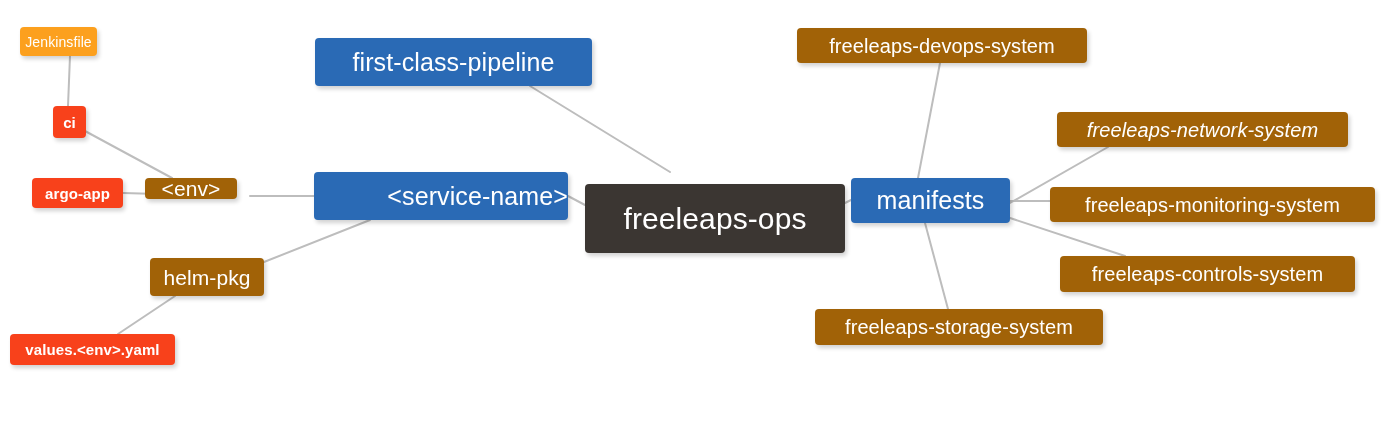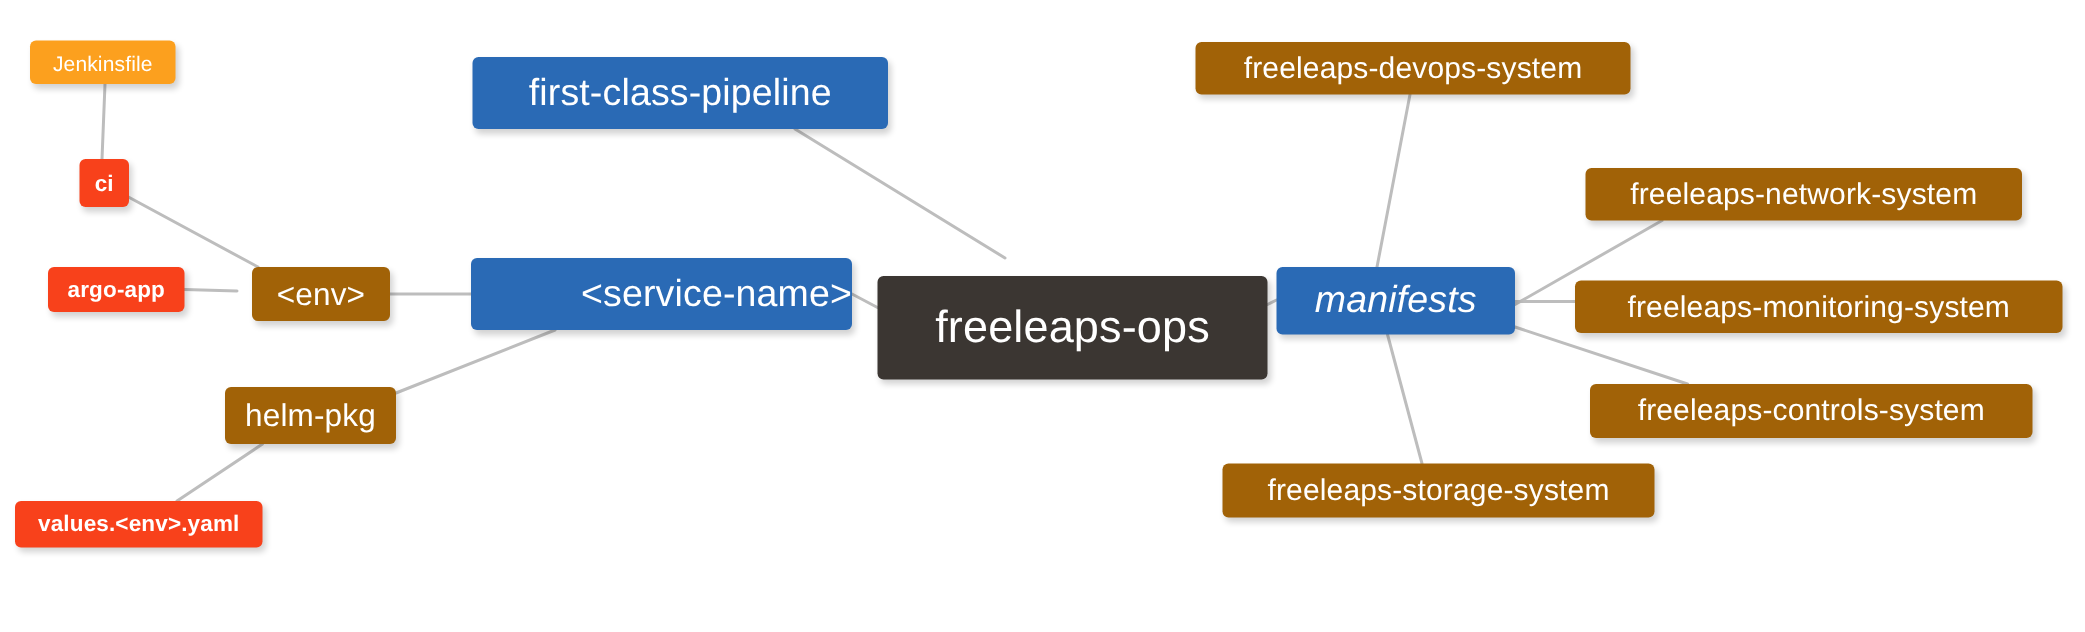--- a/index.html
+++ b/index.html
@@ -74,45 +74,45 @@
   <div id="node-layer">
       <div class="node c-root" style="left: 585px; top: 184px; width: 260px; height: 69px;">
         <span class="node-label" style="font-size: 30px;">freeleaps-ops</span>
       </div>
       <div class="node c-blue" style="left: 314px; top: 172px; width: 254px; height: 48px; justify-content: flex-end;">
         <span class="node-label" style="font-size: 25px;">&lt;service-name&gt;</span>
       </div>
       <div class="node c-blue" style="left: 315px; top: 38px; width: 277px; height: 48px;">
         <span class="node-label" style="font-size: 25px;">first-class-pipeline</span>
       </div>
-      <div class="node c-blue" style="left: 851px; top: 178px; width: 159px; height: 45px; font-style: italic;">
+      <div class="node c-blue" style="left: 851px; top: 178px; width: 159px; height: 45px;">
         <span class="node-label" style="font-size: 25px;">manifests</span>
       </div>
-      <div class="node c-green" style="left: 168px; top: 178px; width: 92px; height: 36px; text-align: right;">
+      <div class="node c-green" style="left: 145px; top: 178px; width: 92px; height: 21px; text-align: right;">
         <span class="node-label" style="font-size: 21px;">&lt;env&gt;</span>
       </div>
       <div class="node c-green" style="left: 150px; top: 258px; width: 114px; height: 38px;">
         <span class="node-label" style="font-size: 21px;">helm-pkg</span>
       </div>
       <div class="node c-red" style="left: 53px; top: 106px; width: 33px; height: 32px;">
         <span class="node-label" style="font-size: 15px;">ci</span>
       </div>
       <div class="node c-red" style="left: 32px; top: 178px; width: 91px; height: 30px;">
         <span class="node-label" style="font-size: 15px;">argo-app</span>
       </div>
       <div class="node c-red" style="left: 10px; top: 334px; width: 165px; height: 31px;">
         <span class="node-label" style="font-size: 15px;">values.&lt;env&gt;.yaml</span>
       </div>
-      <div class="node c-orange" style="left: 20px; top: 27px; width: 97px; height: 29px;">
+      <div class="node c-orange" style="left: 20px; top: 27px; width: 77px; height: 29px;">
         <span class="node-label" style="font-size: 14px;">Jenkinsfile</span>
       </div>
       <div class="node c-green" style="left: 797px; top: 28px; width: 290px; height: 35px;">
         <span class="node-label" style="font-size: 20px;">freeleaps-devops-system</span>
       </div>
-      <div class="node c-green" style="left: 1057px; top: 112px; width: 291px; height: 35px;">
+      <div class="node c-green" style="left: 1057px; top: 112px; width: 291px; height: 35px; font-style: italic;">
         <span class="node-label" style="font-size: 20px;">freeleaps-network-system</span>
       </div>
       <div class="node c-green" style="left: 1050px; top: 187px; width: 325px; height: 35px;">
         <span class="node-label" style="font-size: 20px;">freeleaps-monitoring-system</span>
       </div>
       <div class="node c-green" style="left: 1060px; top: 256px; width: 295px; height: 36px;">
         <span class="node-label" style="font-size: 20px;">freeleaps-controls-system</span>
       </div>
       <div class="node c-green" style="left: 815px; top: 309px; width: 288px; height: 36px;">
         <span class="node-label" style="font-size: 20px;">freeleaps-storage-system</span>

